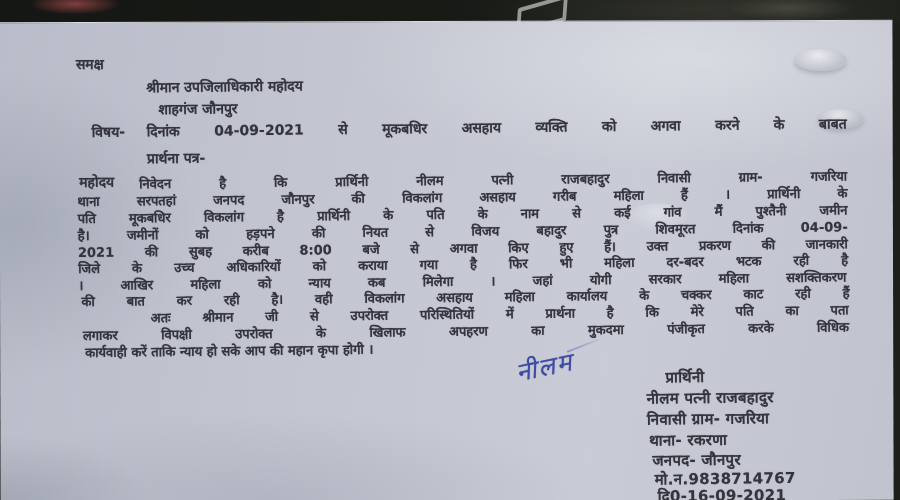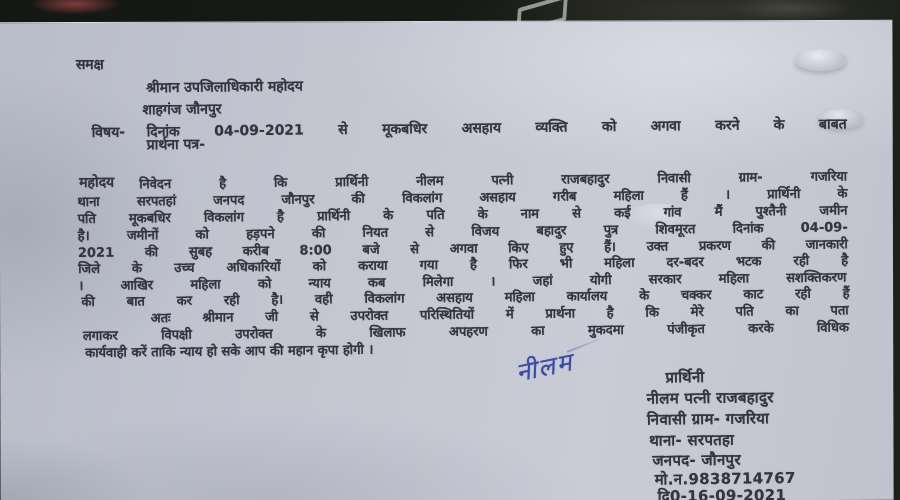--- a/index.html
+++ b/index.html
@@ -66,25 +66,25 @@
   <div class="debris"></div>
 
   <div class="paper">
     <div class="crease c1"></div>
     <div class="crease c2"></div>
     <div class="crease c3"></div>
 
     <div class="content">
       <div class="l b" style="left:78px;top:54px">समक्ष</div>
       <div class="l b" style="left:148px;top:78px">श्रीमान उपजिलाधिकारी महोदय</div>
-      <div class="l b" style="left:144px;top:100px">शाहगंज जौनपुर</div>
+      <div class="l b" style="left:160px;top:100px">शाहगंज जौनपुर</div>
 
       <div class="l b" style="left:93px;top:122px">विषय-</div>
       <div class="l just b" style="left:148px;top:122px;width:700px">दिनांक 04-09-2021 से मूकबधिर असहाय व्यक्ति को अगवा करने के बाबत</div>
-      <div class="l b" style="left:148px;top:135px">प्रार्थना पत्र-</div>
+      <div class="l b" style="left:148px;top:149px">प्रार्थना पत्र-</div>
 
       <div class="l b" style="left:80px;top:172px">महोदय</div>
 
       <div class="l just" style="left:140px;top:175px;width:708px">निवेदन है कि प्रार्थिनी  नीलम पत्नी राजबहादुर निवासी ग्राम- गजरिया</div>
       <div class="l just" style="left:78px;top:192px;width:770px">थाना सरपतहां जनपद जौनपुर की विकलांग असहाय गरीब महिला हैं । प्रार्थिनी के</div>
       <div class="l just" style="left:78px;top:209px;width:770px">पति मूकबधिर विकलांग है प्रार्थिनी के पति के नाम से कई गांव मैं पुश्तैनी जमीन</div>
       <div class="l just" style="left:78px;top:226px;width:770px">है। जमीनों को हड़पने की नियत से विजय बहादुर पुत्र शिवमूरत  दिनांक 04-09-</div>
       <div class="l just" style="left:78px;top:243px;width:770px">2021 की सुबह करीब 8:00 बजे से अगवा किए हुए हैं। उक्त प्रकरण की जानकारी</div>
       <div class="l just" style="left:78px;top:259px;width:770px">जिले के उच्च अधिकारियों को कराया गया है फिर भी महिला दर-बदर भटक रही है</div>
       <div class="l just" style="left:78px;top:276px;width:768px">। आखिर महिला को न्याय कब मिलेगा । जहां योगी सरकार महिला सशक्तिकरण</div>
@@ -92,19 +92,19 @@
 
       <div class="l just" style="left:150px;top:309px;width:698px">अतः श्रीमान जी से उपरोक्त परिस्थितियों में प्रार्थना है कि मेरे पति का पता</div>
       <div class="l just" style="left:82px;top:326px;width:766px">लगाकर विपक्षी उपरोक्त के खिलाफ अपहरण का मुकदमा पंजीकृत करके विधिक</div>
       <div class="l" style="left:84px;top:343px">कार्यवाही करें ताकि न्याय हो सके आप की महान कृपा होगी ।</div>
 
       <div class="sig">नीलम</div>
 
       <div class="l b addr" style="left:664px;top:374px">प्रार्थिनी</div>
       <div class="l addr" style="left:645px;top:395px">नीलम पत्नी राजबहादुर</div>
       <div class="l addr" style="left:645px;top:416px">निवासी ग्राम- गजरिया</div>
-      <div class="l addr" style="left:647px;top:437px">थाना- सरपतहा</div>
+      <div class="l addr" style="left:647px;top:437px">थाना- रकरणा</div>
       <div class="l addr" style="left:650px;top:457px">जनपद- जौनपुर</div>
       <div class="l addr" style="left:652px;top:476px">मो.न.9838714767</div>
       <div class="l addr" style="left:655px;top:493px">दि0-16-09-2021</div>
     </div>
   </div>
 </div>
 
 </body></html>

